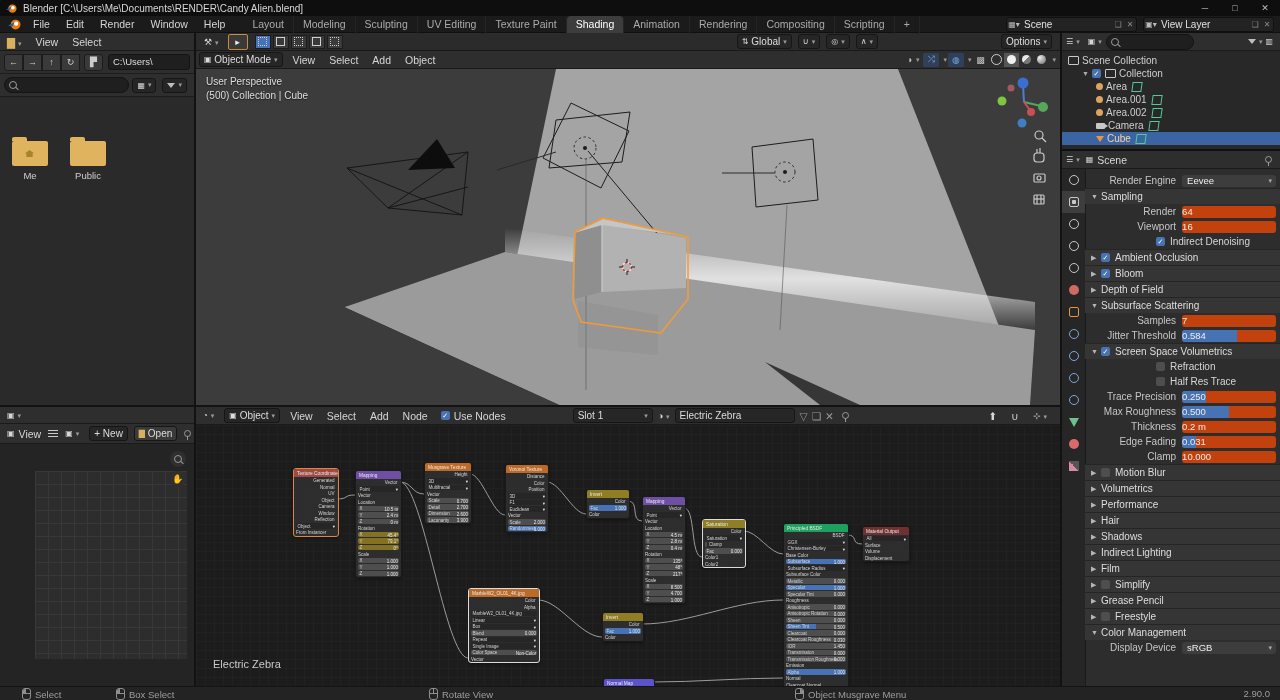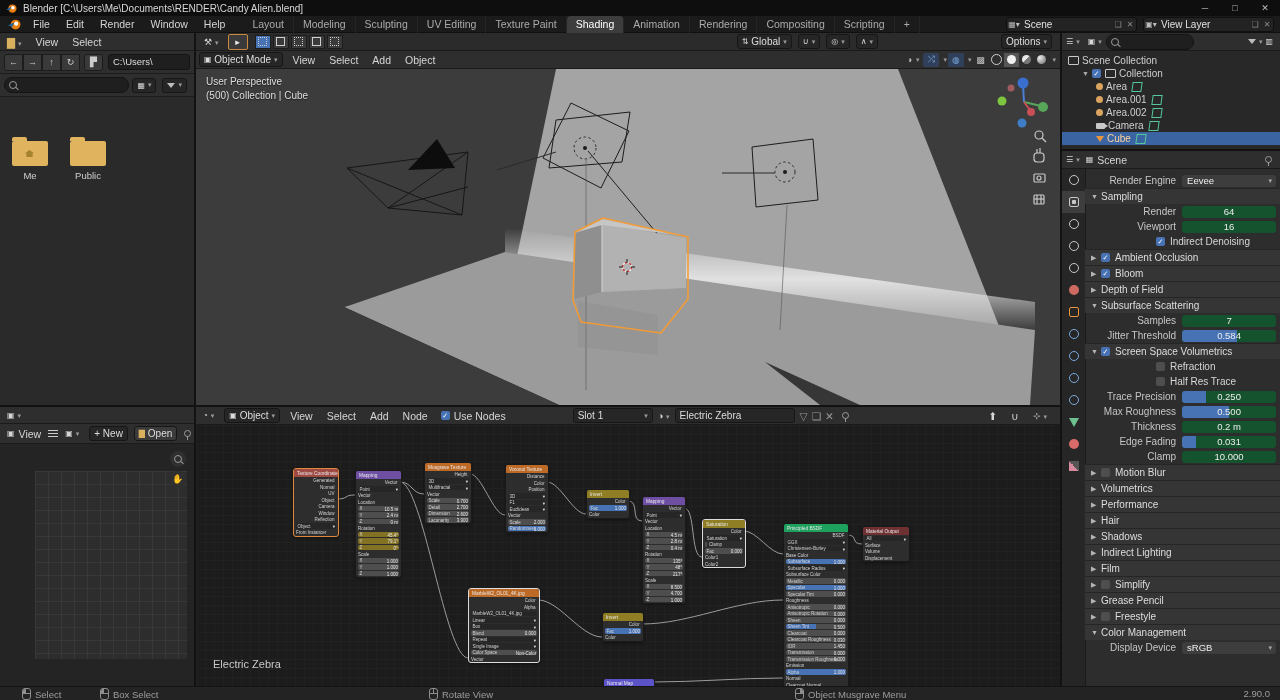--- a/index.html
+++ b/index.html
@@ -106,21 +106,21 @@
   .badge{width:8px;height:8px;border:1px solid #56c79a;transform:skewX(-8deg);margin-left:5px;}
   
   #props{left:1060px;top:149px;width:220px;height:537px;background:#2d2d2d;border-left:2px solid #121212;border-top:2px solid #121212;box-sizing:border-box;}
   #pr-hdr{height:18px;}
   #pr-tabs{position:absolute;left:0;top:18px;width:23px;height:519px;background:#262626;border-right:1px solid #1a1a1a;}
   .ptab{width:23px;height:22px;display:flex;align-items:center;justify-content:center;}
   .ptab.active{background:#3d3d3d;}
   #pr-body{position:absolute;left:23px;top:18px;width:197px;height:519px;overflow:hidden;}
   .prow{display:flex;align-items:center;height:15px;padding:0 6px;}
   .prow .plabel{width:46%;text-align:right;padding-right:6px;font-size:10px;color:#c6c6c6;white-space:nowrap;}
-  .pctl{flex:1;height:12px;border-radius:3px;background:#14532d;position:relative;display:flex;align-items:center;justify-content:center;font-size:9.5px;color:#eee;overflow:hidden;}
+  .pctl{flex:1;height:12px;border-radius:3px;background:#c2410c;position:relative;display:flex;align-items:center;justify-content:flex-start;font-size:9.5px;color:#eee;overflow:hidden;}
   .pctl.select{background:#3d3d3d;justify-content:flex-start;padding-left:5px;}
   .pctl.select .cv{font-size:9.5px;}
   .pctl.select::after{content:"▾";position:absolute;right:4px;font-size:7px;color:#aaa;}
   .pctl .fill{position:absolute;left:0;top:0;bottom:0;background:#4772b3;}
   .pctl .cv{position:relative;}
   .sechdr{display:flex;align-items:center;height:15px;background:#353535;border-top:1px solid #252525;padding:0 6px;font-size:10px;color:#dedede;}
   .sechdr .car{width:10px;font-size:7px;color:#b5b5b5;}
   .sechdr .cb{margin-right:5px;}
   .checkrow{display:flex;align-items:center;height:15px;padding-left:52%;}
   .checkrow .cb{margin-right:5px;}
@@ -1304,21 +1304,21 @@
         </div>
     </div>
   </div>
 
   <div id="statusbar" class="abs">
     <div id="sb-items" style="position:relative;width:100%;height:100%;">
         <div class="sbitem" style="left: 22px; top: 1px;">
           <span class="mouseic l"></span>
           <span>Select</span>
         </div>
-        <div class="sbitem" style="left: 100px; top: 1px;">
+        <div class="sbitem" style="left: 116px; top: 1px;">
           <span class="mouseic l"></span>
           <span>Box Select</span>
         </div>
         <div class="sbitem" style="left: 410px; top: 1px; padding-left: 19px;">
           <span class="mouseic m"></span>
           <span>Rotate View</span>
         </div>
         <div class="sbitem" style="left: 795px; top: 1px;">
           <span class="mouseic r"></span>
           <span>Object Musgrave Menu</span>

